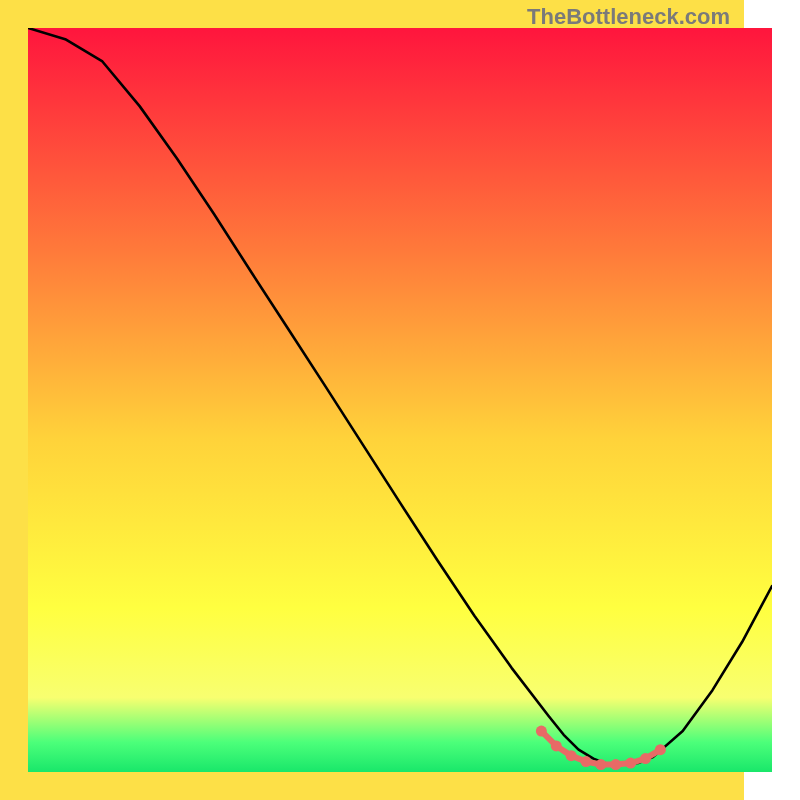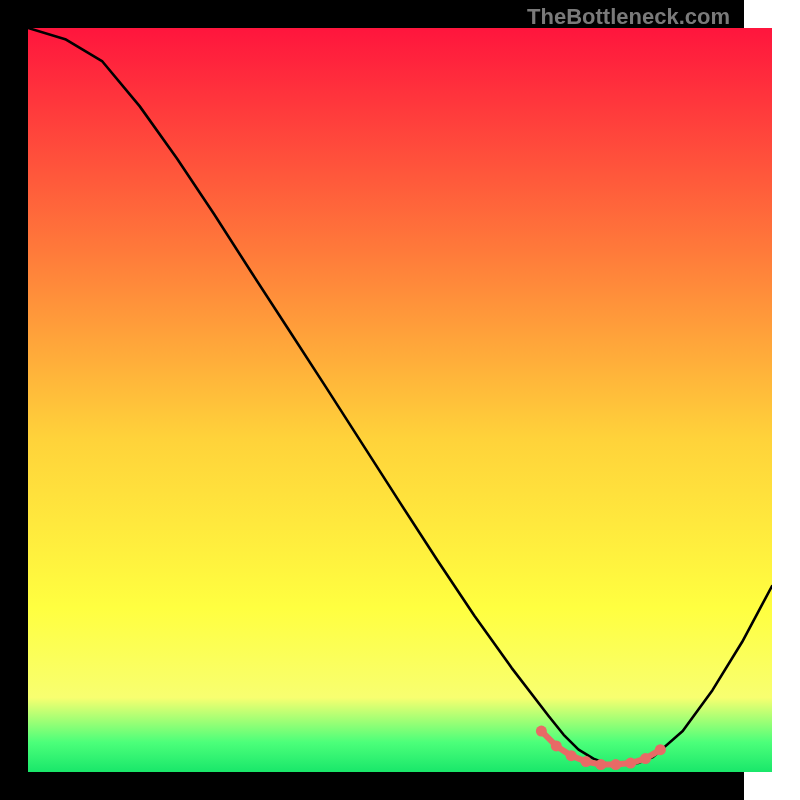--- a/index.html
+++ b/index.html
@@ -1,20 +1,20 @@
 <!DOCTYPE html>
 <html><head>
 <meta charset="utf-8">
 <style>
   * { margin: 0; padding: 0; box-sizing: border-box; }
   html, body { width: 800px; height: 800px; overflow: hidden; }
   .frame {
     width: 744px;
     height: 800px;
-    background: #000000;
+    background: #fde047;
     position: relative;
   }
   .watermark {
     position: absolute;
     top: 4px;
     right: 14px;
     font-family: Arial, sans-serif;
     font-size: 22px;
     font-weight: bold;
     color: #7a7a7a;

